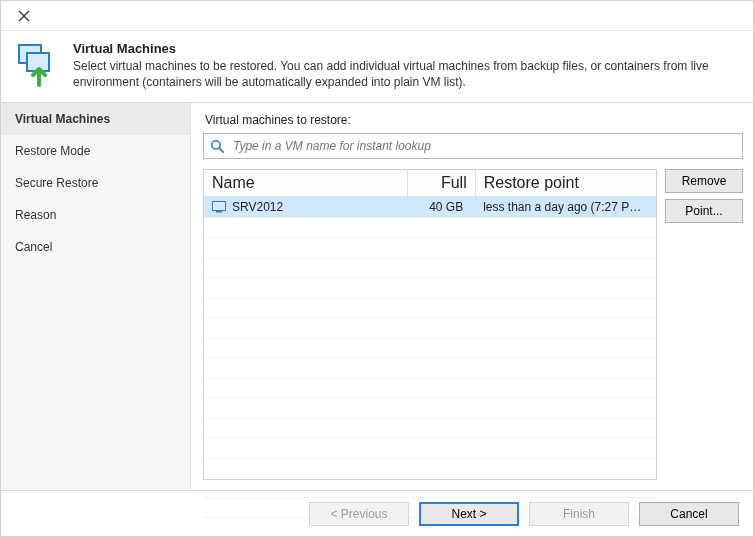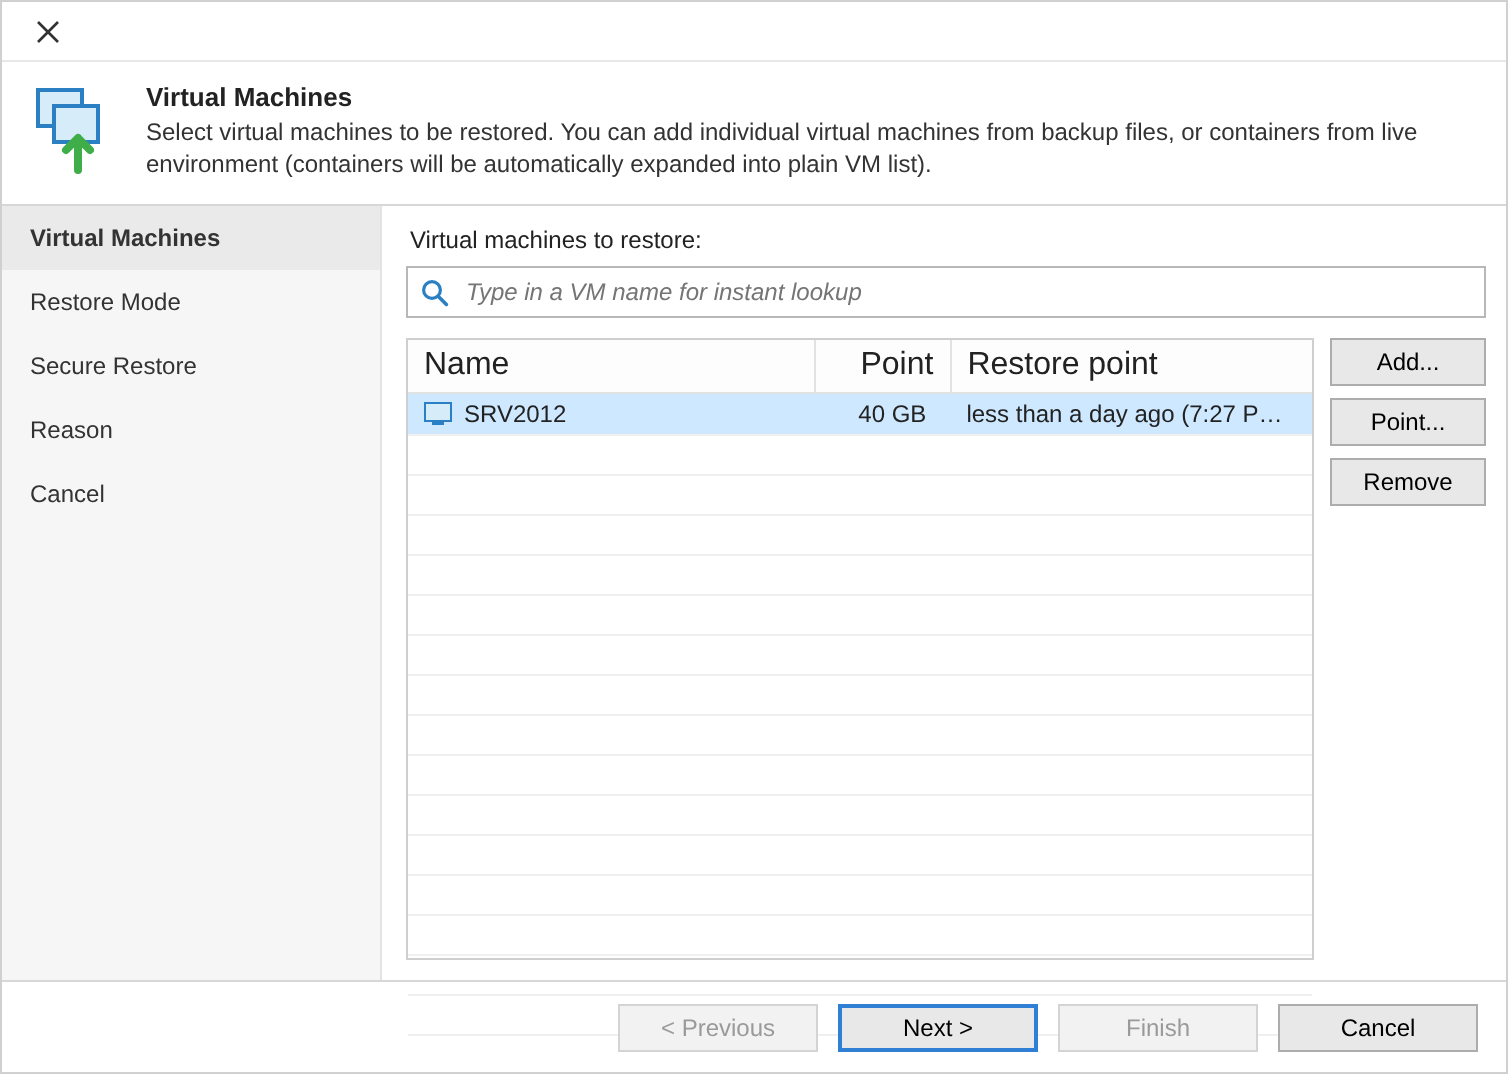--- a/index.html
+++ b/index.html
@@ -139,21 +139,21 @@
         <div class="grid">
           <table>
             <colgroup>
               <col class="col-name">
                 <col class="col-size">
                 <col class="col-rp">
             </colgroup>
             <thead>
               <tr>
                 <th>Name</th>
-                <th style="text-align:right;">Point</th>
+                <th style="text-align:right;">Full</th>
                 <th>Restore point</th>
               </tr>
             </thead>
             <tbody id="grid-body">
                 <tr class="selected">
                   <td>
                     <div class="vm-cell">
                       <svg width="14" height="12" viewBox="0 0 14 12">
                         <rect x="0.5" y="0.5" width="13" height="9" fill="#d7ecf9" stroke="#2a80c2"></rect>
                         <rect x="4" y="10" width="6" height="1.5" fill="#2a80c2"></rect>
@@ -237,23 +237,22 @@
                 <tr>
                   <td></td>
                   <td class="size"></td>
                   <td></td>
                 </tr>
               </tbody>
           </table>
         </div>
 
         <div class="buttons-col">
-          <button class="btn">Add...</button>
+          <button class="btn">Remove</button>
           <button class="btn">Point...</button>
-          <button class="btn">Remove</button>
         </div>
       </div>
     </div>
   </div>
 
   <div class="footer">
     <button class="btn disabled" disabled="">&lt; Previous</button>
     <button class="btn primary">Next &gt;</button>
     <button class="btn disabled" disabled="">Finish</button>
     <button class="btn">Cancel</button>

